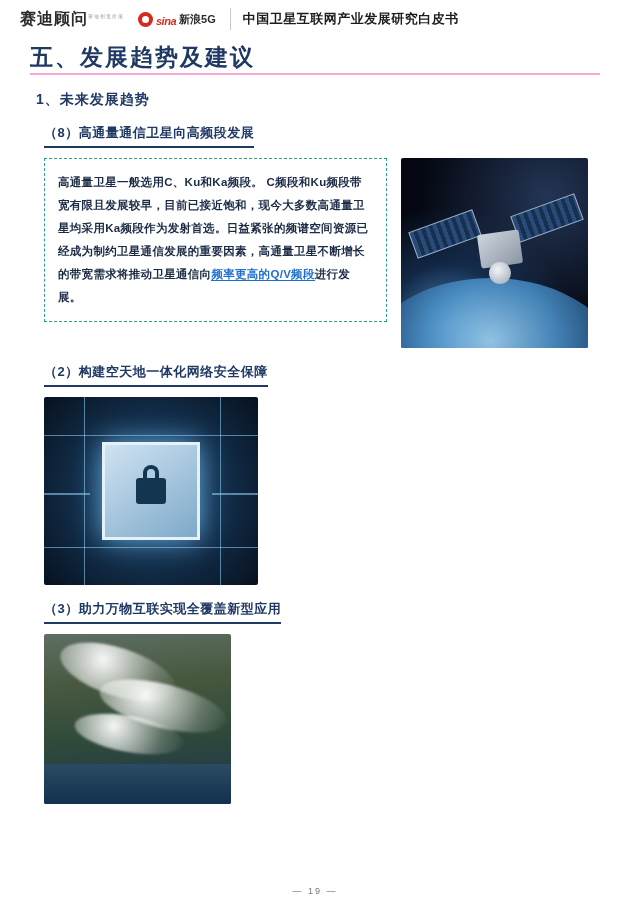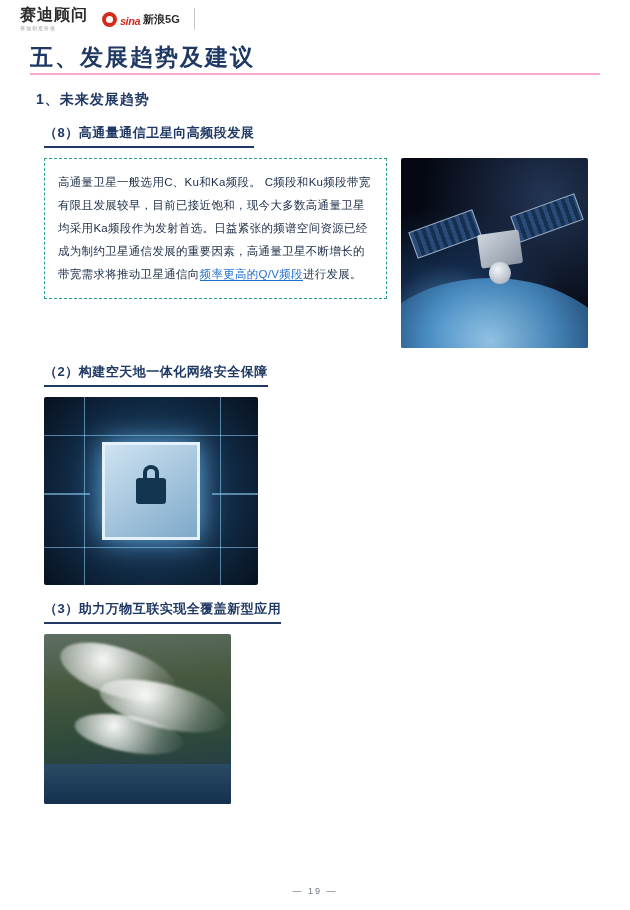--- a/index.html
+++ b/index.html
@@ -19,21 +19,21 @@
   
   .page-header {
     display: flex;
     align-items: center;
     padding: 10px 16px 8px 20px;
     height: 36px;
     box-sizing: border-box;
   }
   .logo-cn {
     display: flex;
-    flex-direction: column;
+    flex-direction: row;
     justify-content: center;
     line-height: 1;
   }
   .logo-cn .big {
     font-size: 16px;
     font-weight: bold;
     color: #2b2b2b;
     letter-spacing: 1px;
   }
   .logo-cn .small {
@@ -136,20 +136,21 @@
   }
   .textbox {
     border: 1px dashed #2e9e8f;
     padding: 12px 13px;
     font-size: 11.5px;
     line-height: 2.0;
     color: #1b2b45;
     letter-spacing: .3px;
     box-sizing: border-box;
     flex: 1;
+    font-weight: bold;
   }
   .textbox p { margin: 0; }
   .hl {
     color: #1f6fd0;
     border-bottom: 1px solid #1f6fd0;
   }
   .photo {
     border-radius: 2px;
     flex-shrink: 0;
     overflow: hidden;
@@ -287,20 +288,21 @@
   <div class="logo-cn">
     <span class="big">赛迪顾问</span>
     <span class="small">赛迪创造价值</span>
   </div>
   <div class="logo-sina">
     <span class="sina-mark"></span>
     <span class="sina-word">sina</span>
     <span class="sina-cn">新浪5G</span>
   </div>
   <div class="header-divider"></div>
+  <div class="header-title">中国卫星互联网产业发展研究白皮书</div>
 </div>
 
 
 <div class="chapter">
   <div class="chapter-title">五、发展趋势及建议</div>
 </div>
 
 <div class="sec1">1、未来发展趋势</div>
 
 

